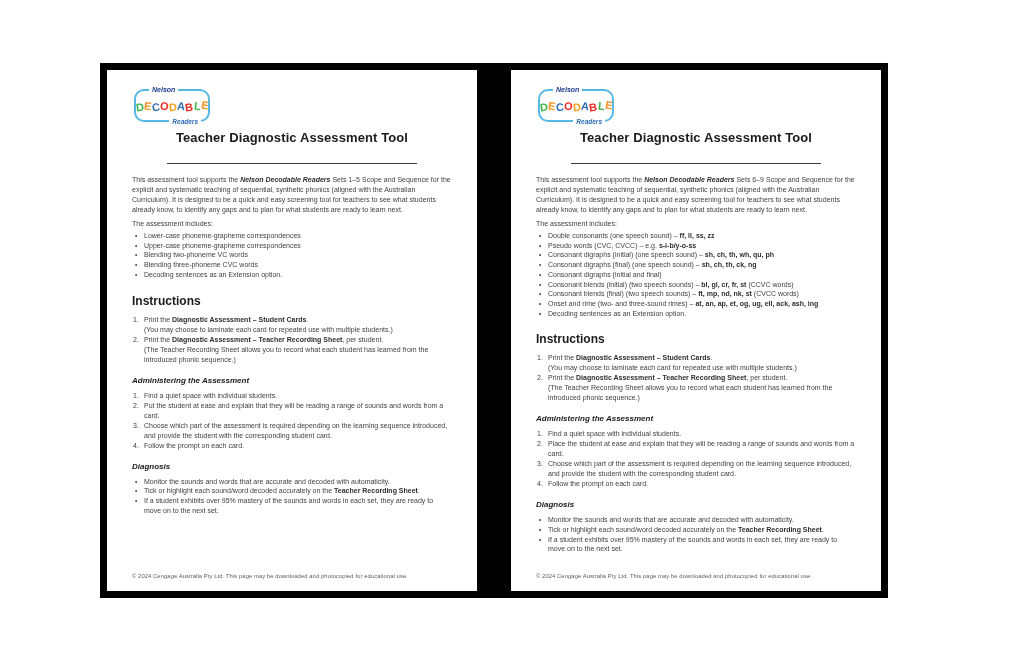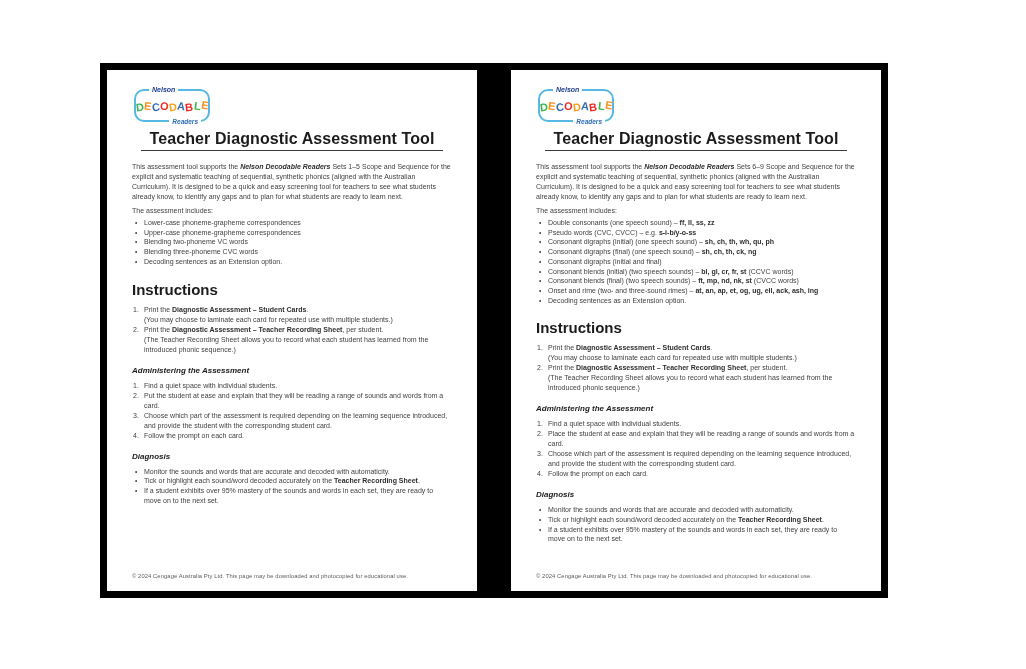--- a/index.html
+++ b/index.html
@@ -33,24 +33,24 @@
   .logo-letters span{display:inline-block;}
   .logo-letters span:nth-child(odd){transform:rotate(-7deg);}
   .logo-letters span:nth-child(even){transform:rotate(6deg) translateY(-1px);}
   .logo-letters span:last-child{transform:rotate(10deg) translateY(-2px);}
   .logo-readers{
     position:absolute;bottom:-6px;right:7px;background:#ffffff;padding:0 3px;
     font-size:6.5px;font-weight:700;font-style:italic;color:#2d6cb5;line-height:9px;
   }
   
   .page-title{
-    display:table;margin:6px auto 0;font-size:16px;font-weight:700;color:#1b1b1b;
-    padding:0 9px 2px;border-bottom:1px solid #3a3a3a;letter-spacing:0.1px;
-  }
-  .h-instructions{font-size:15px;font-weight:700;color:#1c1c1c;margin:14px 0 7px;}
+    display:table;margin:6px auto 0;font-size:13px;font-weight:700;color:#1b1b1b;
+    padding:0 9px 18px;border-bottom:1px solid #3a3a3a;letter-spacing:0.1px;
+  }
+  .h-instructions{font-size:12px;font-weight:700;color:#1c1c1c;margin:14px 0 7px;}
   .h-sub{font-size:8px;font-weight:700;color:#1c1c1c;margin:11px 0 6px;font-style:italic;}
   
   .intro{margin:11px 0 0;line-height:10px;}
   .includes-label{margin:4px 0 2px;line-height:10px;}
   .list{margin:0;}
   .row{display:flex;align-items:flex-start;}
   .bullets .row{line-height:9.7px;}
   .nums .row{line-height:10px;}
   .marker{flex:none;}
   .bullets .marker{width:9px;padding-left:3px;font-size:6.5px;}

